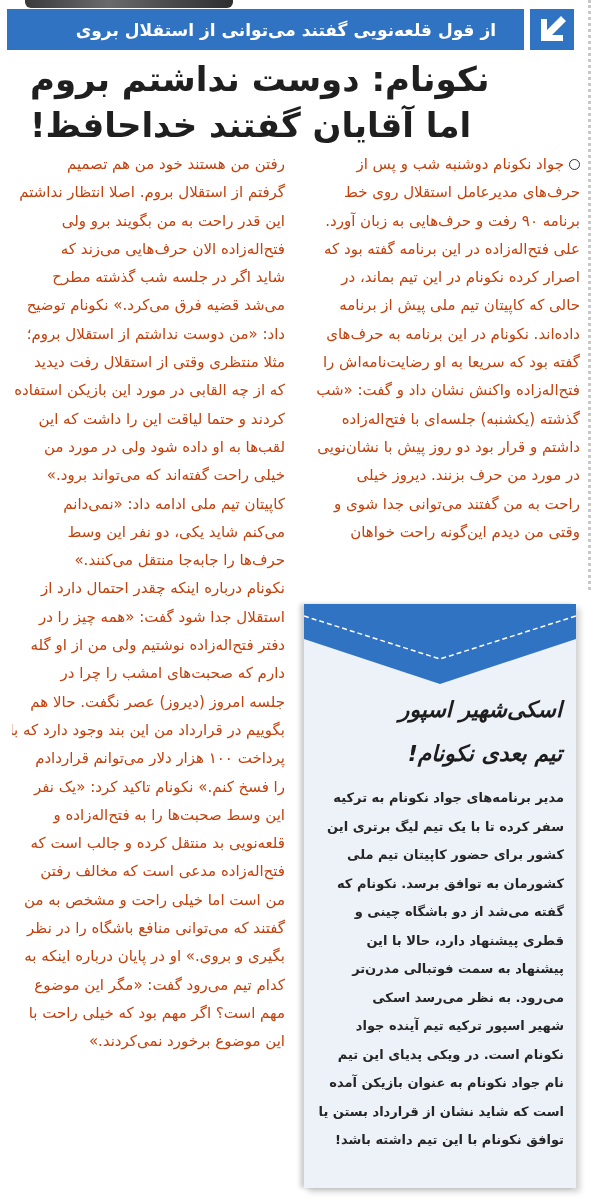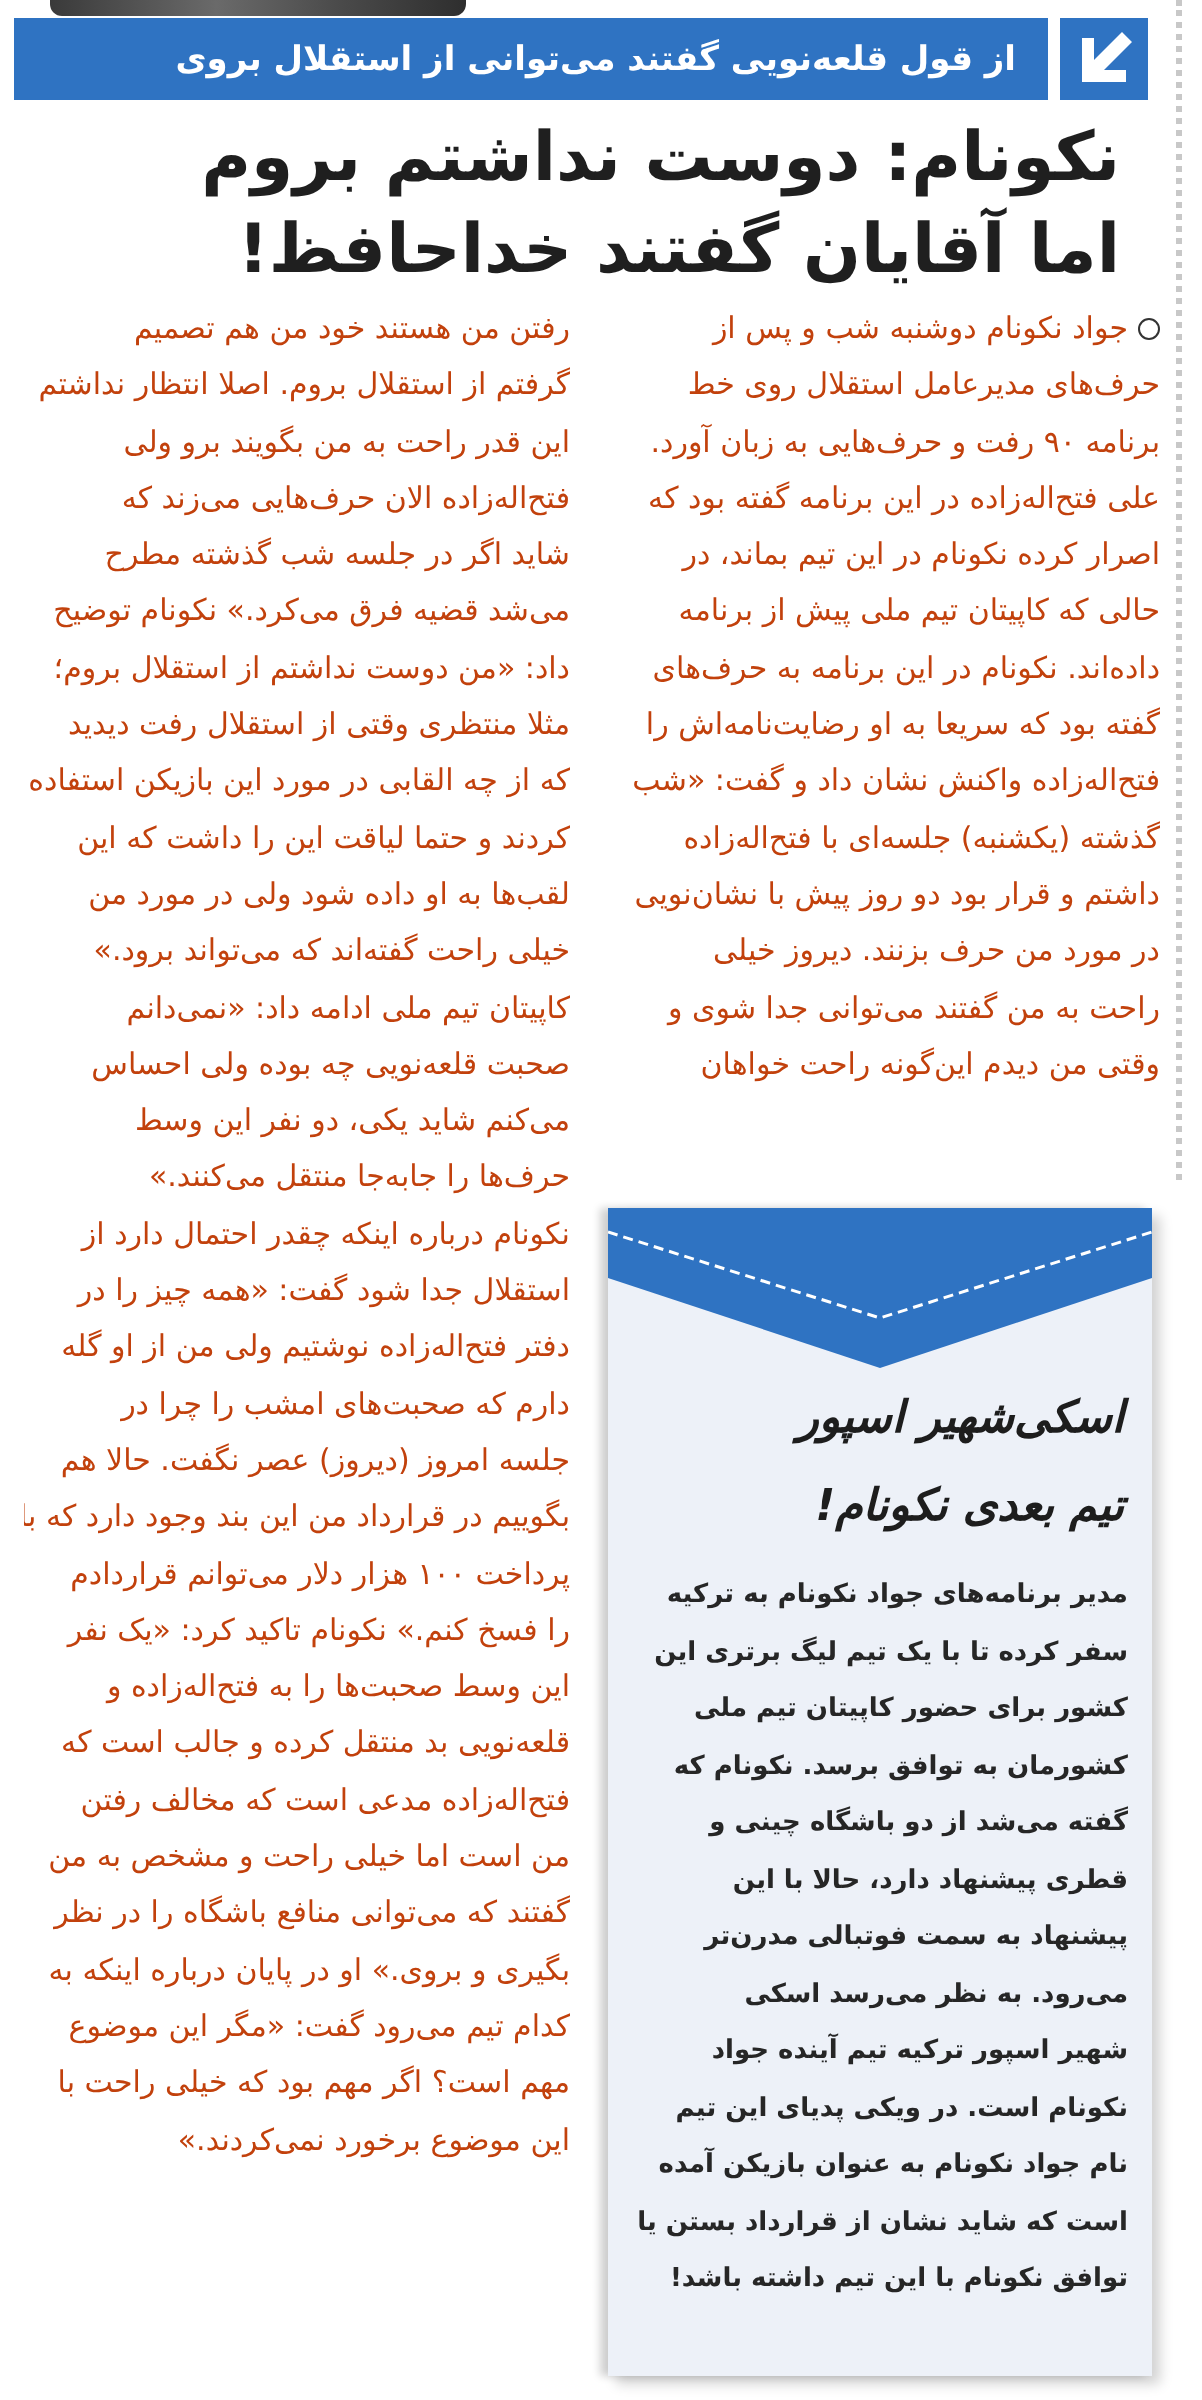--- a/index.html
+++ b/index.html
@@ -14,31 +14,31 @@
 
     .dotted-rule {
       position: absolute; left: 588px; top: 0; width: 0; height: 590px;
       border-left: 3px dotted #c8c8c8;
     }
 
     .kicker-bar {
       position: absolute; left: 7px; top: 9px; width: 517px; height: 41px;
       background: #2f73c2; color: #ffffff;
       display: flex; align-items: center; justify-content: flex-start;
-      padding: 0 16px; font-size: 17px; font-weight: bold; letter-spacing: -0.3px;
+      padding: 0 28px; font-size: 17px; font-weight: bold; letter-spacing: -0.3px;
       white-space: nowrap; overflow: hidden;
     }
     .kicker-icon {
       position: absolute; left: 530px; top: 9px; width: 44px; height: 41px;
       background: #2f73c2; display: flex; align-items: center; justify-content: center;
     }
 
     .headline {
       position: absolute; left: 30px; top: 56px; width: 530px;
-      text-align: right; font-weight: bold; font-size: 34px; line-height: 46px;
+      text-align: left; font-weight: bold; font-size: 34px; line-height: 46px;
       color: #1f1f1f; letter-spacing: -0.5px;
     }
 
     .col {
       position: absolute; font-size: 15px; line-height: 28.3px; text-align: justify;
       color: #c2410c; overflow: hidden;
     }
     .col p { white-space: nowrap; overflow: hidden; }
     .col-right { left: 305px; top: 150px; width: 275px; height: 440px; }
     .col-left  { left: 12px;  top: 150px; width: 273px; height: 1040px; }
@@ -108,21 +108,20 @@
   <p>فتح‌اله‌زاده الان حرف‌هایی می‌زند که</p>
   <p>شاید اگر در جلسه شب گذشته مطرح</p>
   <p>می‌شد قضیه فرق می‌کرد.» نکونام توضیح</p>
   <p>داد: «من دوست نداشتم از استقلال بروم؛</p>
   <p>مثلا منتظری وقتی از استقلال رفت دیدید</p>
   <p>که از چه القابی در مورد این بازیکن استفاده</p>
   <p>کردند و حتما لیاقت این را داشت که این</p>
   <p>لقب‌ها به او داده شود ولی در مورد من</p>
   <p>خیلی راحت گفته‌اند که می‌تواند برود.»</p>
   <p>کاپیتان تیم ملی ادامه داد: «نمی‌دانم</p>
-  <p>صحبت قلعه‌نویی چه بوده ولی احساس</p>
   <p>می‌کنم شاید یکی، دو نفر این وسط</p>
   <p>حرف‌ها را جابه‌جا منتقل می‌کنند.»</p>
   <p>نکونام درباره اینکه چقدر احتمال دارد از</p>
   <p>استقلال جدا شود گفت: «همه چیز را در</p>
   <p>دفتر فتح‌اله‌زاده نوشتیم ولی من از او گله</p>
   <p>دارم که صحبت‌های امشب را چرا در</p>
   <p>جلسه امروز (دیروز) عصر نگفت. حالا هم</p>
   <p>بگوییم در قرارداد من این بند وجود دارد که با</p>
   <p>پرداخت ۱۰۰ هزار دلار می‌توانم قراردادم</p>
   <p>را فسخ کنم.» نکونام تاکید کرد: «یک نفر</p>

